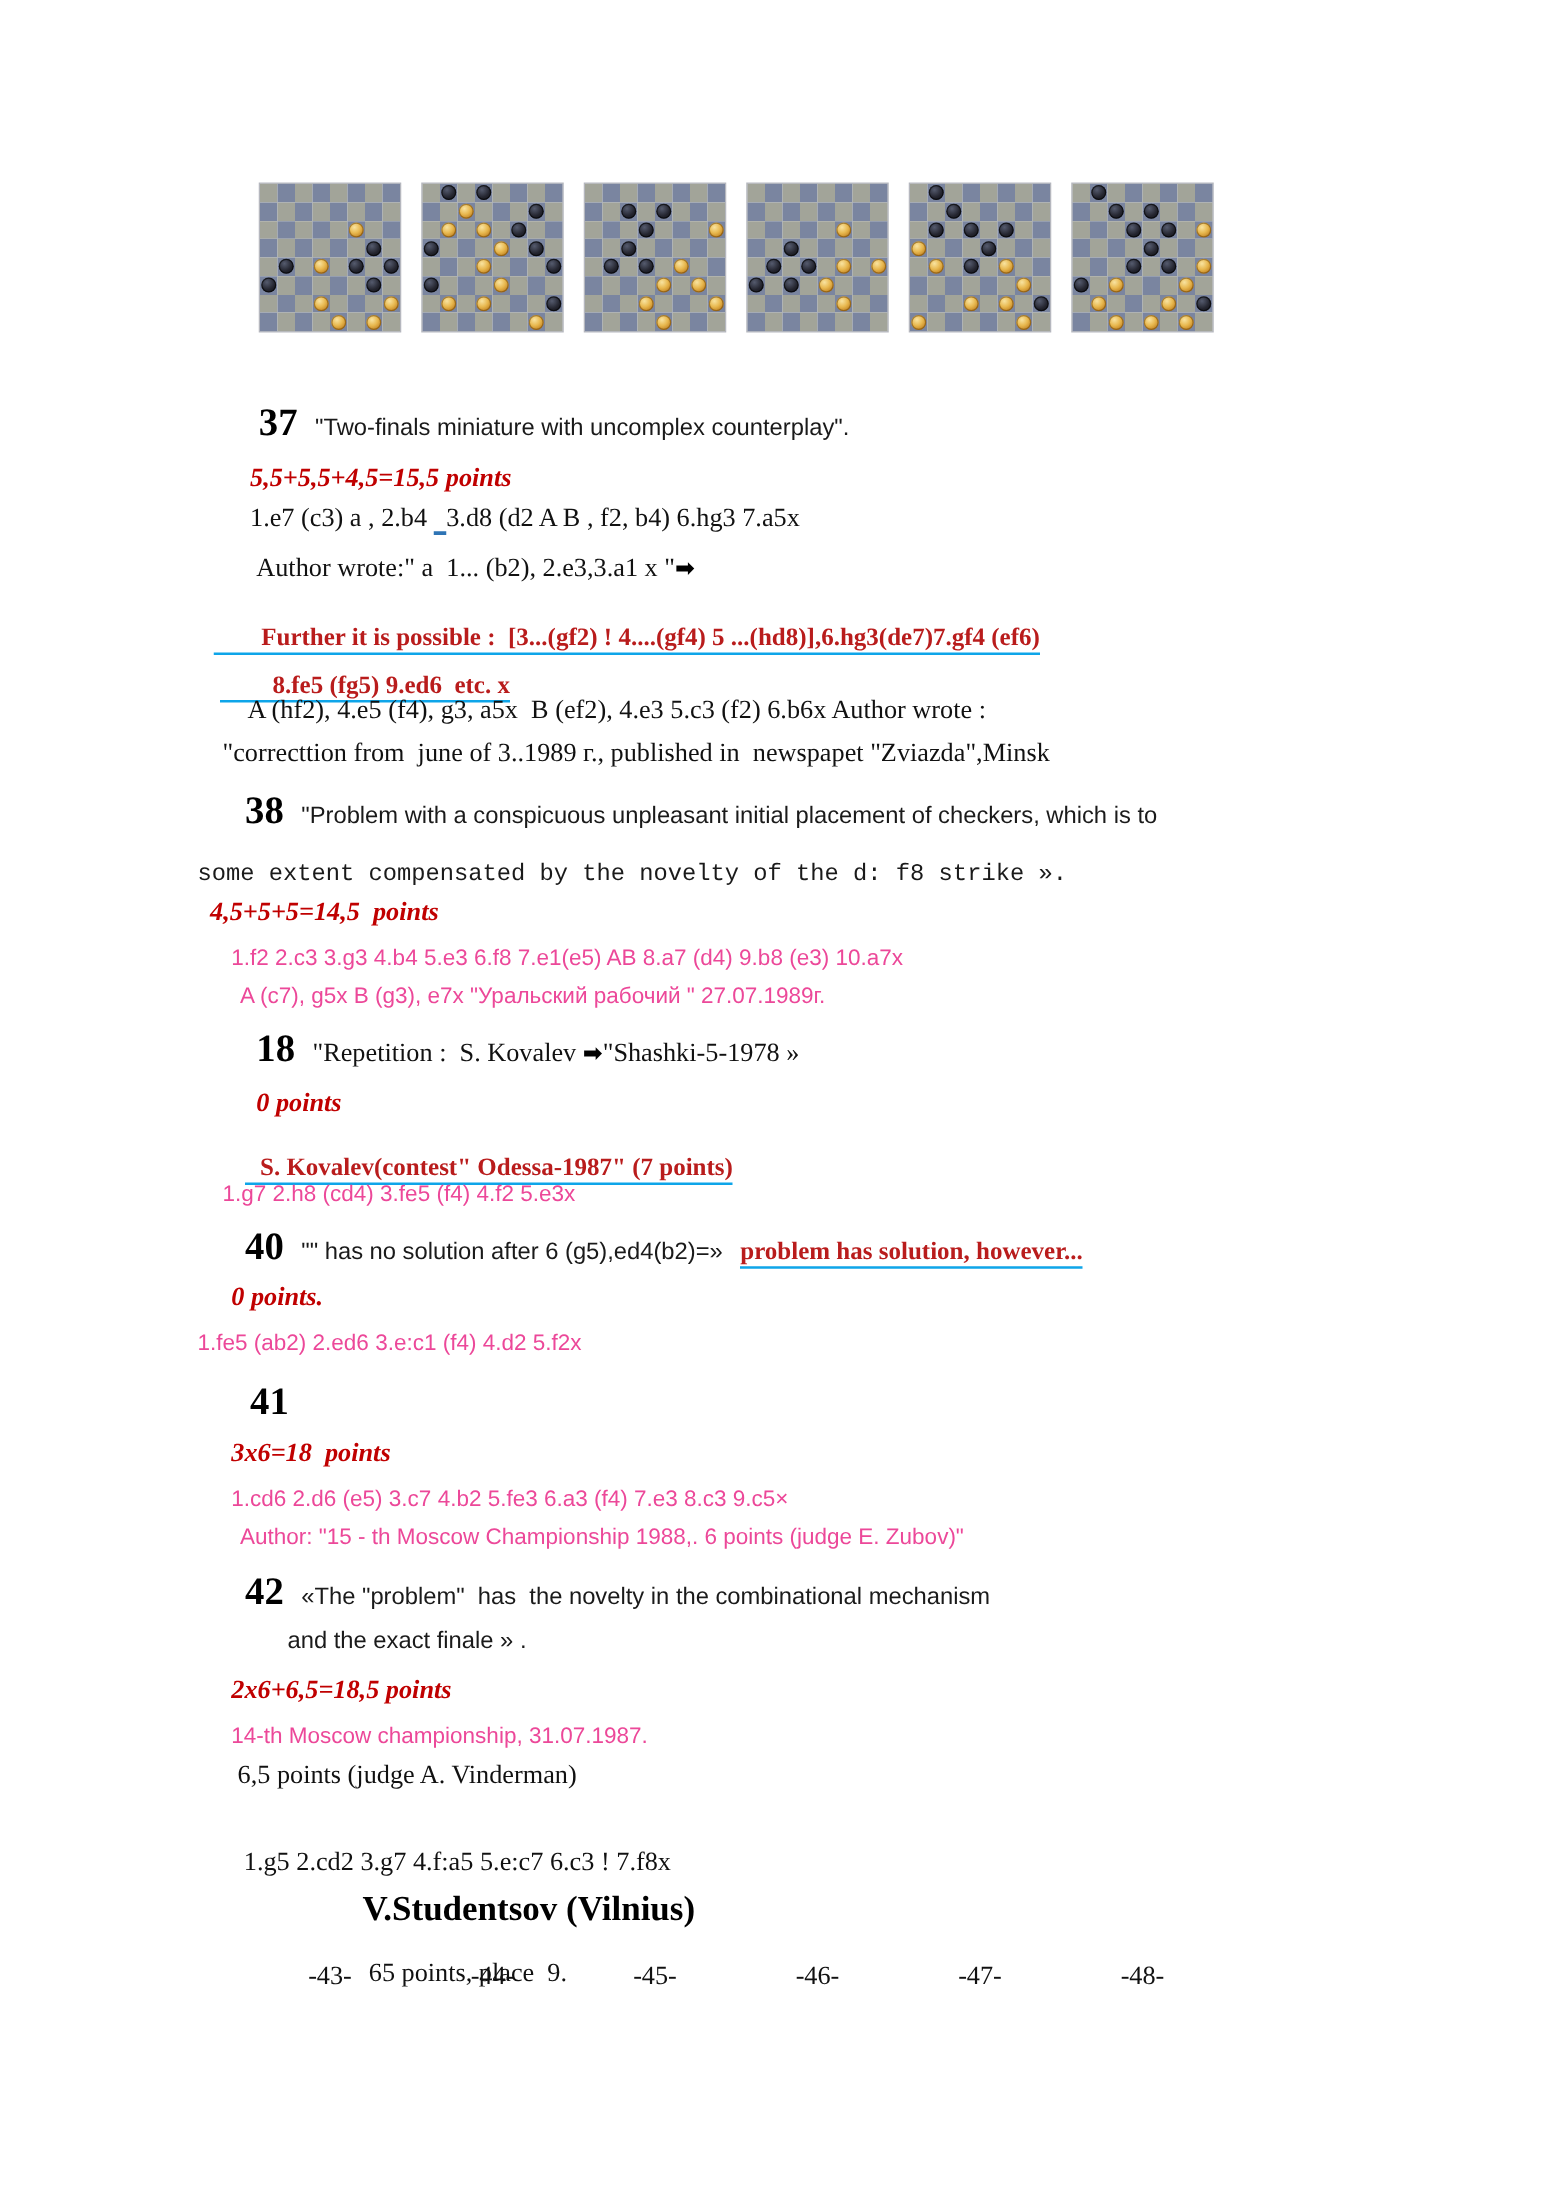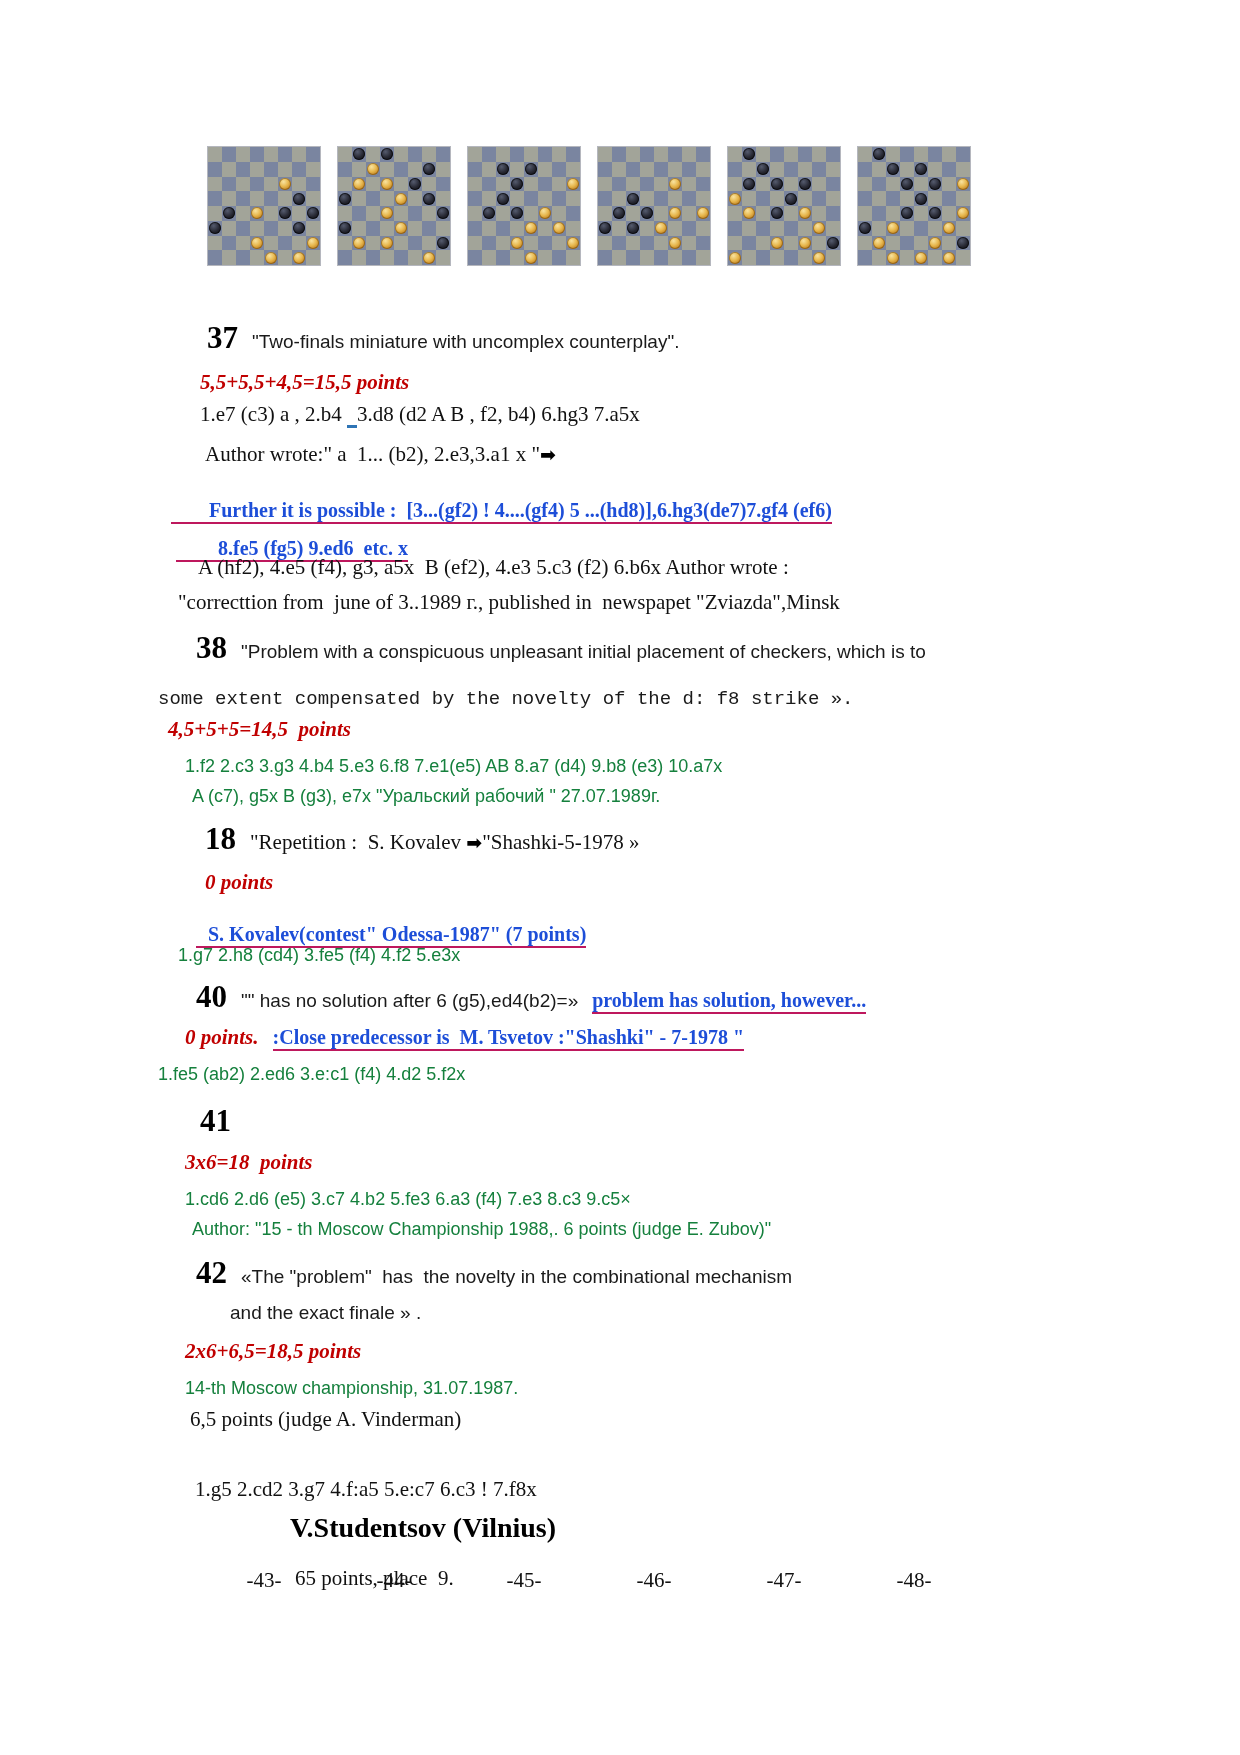--- a/index.html
+++ b/index.html
@@ -3,24 +3,24 @@
 <meta charset="utf-8">
 <style>
   html,body{margin:0;padding:0;background:#ffffff;}
   body{width:1240px;height:1755px;position:relative;overflow:hidden;
        font-family:"Liberation Serif",serif;color:#111;}
   .line{position:absolute;white-space:pre-wrap;margin-top:40px;}
   .hline{display:flex;align-items:baseline;gap:14px;}
   .num{font-family:"Liberation Serif",serif;font-weight:bold;font-size:31px;color:#000;}
   .serif{font-family:"Liberation Serif",serif;font-size:21px;color:#111;}
   .sans{font-family:"Liberation Sans",sans-serif;font-size:19px;color:#1a1a1a;}
-  .sans-sm{font-family:"Liberation Sans",sans-serif;font-size:18px;color:#15803d;}
+  .sans-sm{font-family:"Liberation Sans",sans-serif;font-size:18px;color:#ec4899;}
   .red{font-family:"Liberation Serif",serif;font-size:21px;font-weight:bold;font-style:italic;color:#c00000;}
-  .blue{font-family:"Liberation Serif",serif;font-size:20px;font-weight:bold;color:#1d4ed8;
-        display:inline-block;border-bottom:2px solid #be185d;line-height:1.15;}
+  .blue{font-family:"Liberation Serif",serif;font-size:20px;font-weight:bold;color:#b91c1c;
+        display:inline-block;border-bottom:2px solid #0ea5e9;line-height:1.15;}
   .pad38{padding-left:38px;}
   .pad42{padding-left:42px;}
   .pad12{padding-left:12px;}
   .arrow{font-family:"DejaVu Sans",sans-serif;font-size:19px;color:#000;font-weight:bold;}
   .bluemark{display:inline-block;width:10px;border-bottom:3px solid #2e74b5;line-height:1;}
   .bigname{font-family:"Liberation Serif",serif;font-weight:bold;font-size:28px;color:#000;}
   .score{font-family:"Liberation Serif",serif;font-size:21px;color:#111;}
 
   
   #boards{position:absolute;top:147px;left:208px;display:flex;gap:18px;}
@@ -597,21 +597,20 @@
 </div>
 <div class="line sans-sm" id="l-sol39">1.g7 2.h8 (cd4) 3.fe5 (f4) 4.f2 5.e3x</div>
 
 <div class="line hline" id="l-h40">
   <span class="num">40</span>
   <span class="sans">"" has no solution after 6 (g5),ed4(b2)=»</span>
   <span class="blue">problem has solution, however...</span>
 </div>
 <div class="line hline" id="l-40b">
   <span class="red">0 points.</span>
-  <span class="blue">:Close predecessor is  M. Tsvetov :"Shashki" - 7-1978 "</span>
 </div>
 <div class="line sans-sm" id="l-sol40">1.fe5 (ab2) 2.ed6 3.e:c1 (f4) 4.d2 5.f2x</div>
 
 <div class="line num" id="l-h41">41</div>
 <div class="line red" id="l-red41">3x6=18  points</div>
 <div class="line sans-sm" id="l-sol41">1.cd6 2.d6 (e5) 3.c7 4.b2 5.fe3 6.a3 (f4) 7.e3 8.c3 9.c5×</div>
 <div class="line sans-sm" id="l-auth41">Author: "15 - th Moscow Championship 1988,. 6 points (judge E. Zubov)"</div>
 
 <div class="line hline" id="l-h42">
   <span class="num">42</span>

